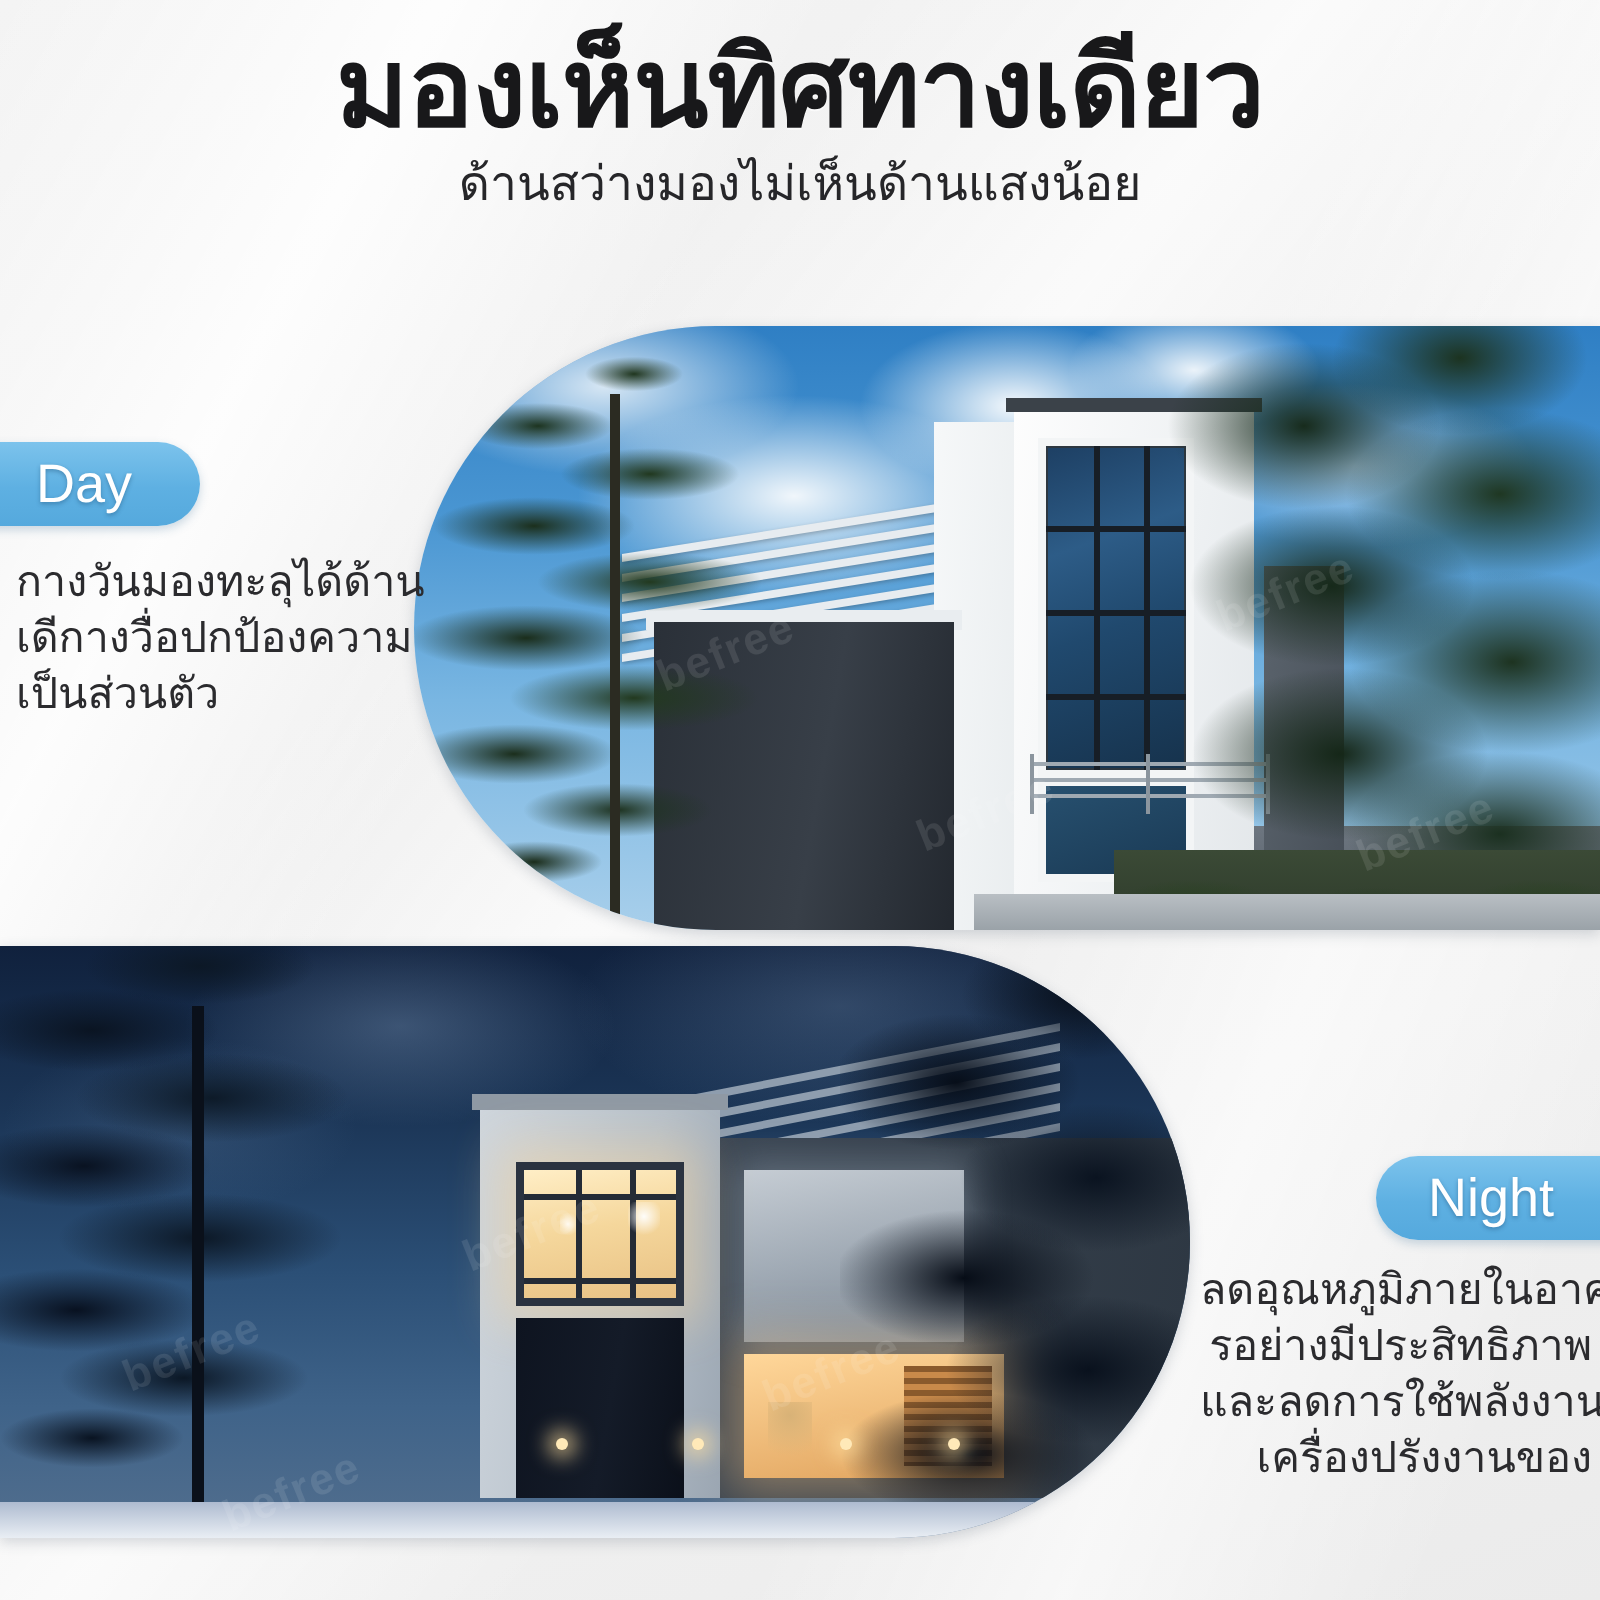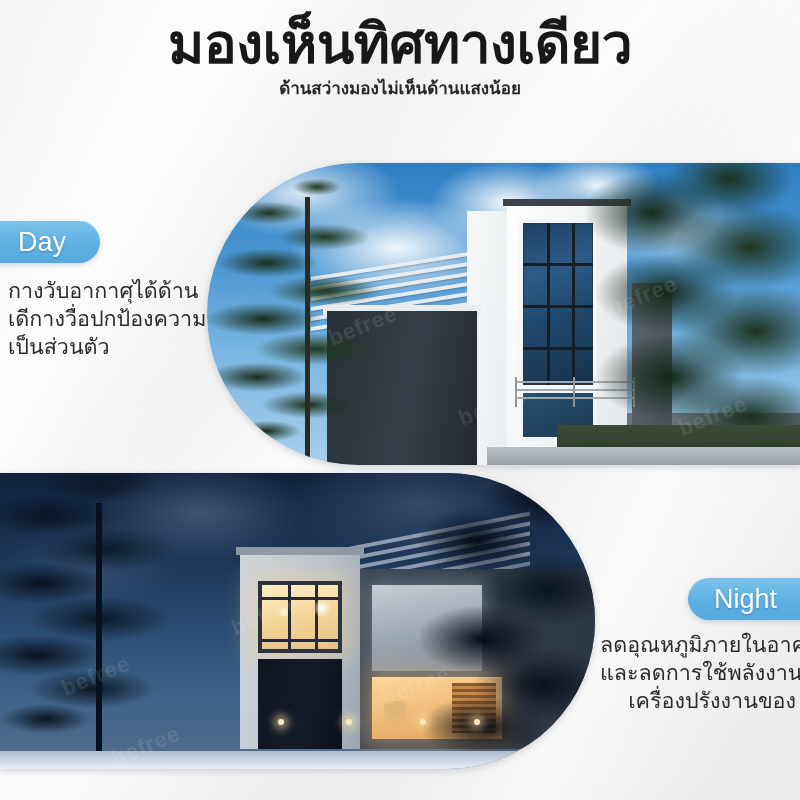--- a/index.html
+++ b/index.html
@@ -27,21 +27,21 @@
 
   
   #title-block { position:absolute; left:0; top:16px; width:800px; text-align:center; }
   #main-title {
     font-size:55px; line-height:1.04; font-weight:bold; color:#18181a;
     letter-spacing:-.5px;
     text-shadow:0 1px 0 rgba(255,255,255,.6);
   }
   #sub-title {
     margin-top:6px;
-    font-size:17px; line-height:1.15; font-weight:bold; color:#262629;
+    font-size:24px; line-height:1.15; font-weight:normal; color:#262629;
   }
 
   
   .photo {
     position:absolute;
     overflow:hidden;
     box-shadow:0 2px 7px rgba(70,80,100,.22);
   }
   .scene { position:absolute; inset:0; }
 
@@ -337,23 +337,24 @@
   </div>
 
   <div id="day-pill" class="pill">
     <span>Day</span>
   </div>
   <div id="night-pill" class="pill">
     <span>Night</span>
   </div>
 
   <div id="day-caption" class="caption">
-    <div>กางวับอากาศุได้ด้าน</div>
+    <div>กางวันมองทะลุได้ด้าน</div>
     <div>เดีกางวื่อปกป้องความ</div>
     <div>เป็นส่วนตัว</div>
   </div>
   <div id="night-caption" class="caption">
     <div>ลดอุณหภูมิภายในอาคา</div>
+    <div>รอย่างมีประสิทธิภาพ</div>
     <div>และลดการใช้พลังงานของ</div>
     <div>เครื่องปรังงานของ</div>
   </div>
 
 </div>
 
 </body></html>

